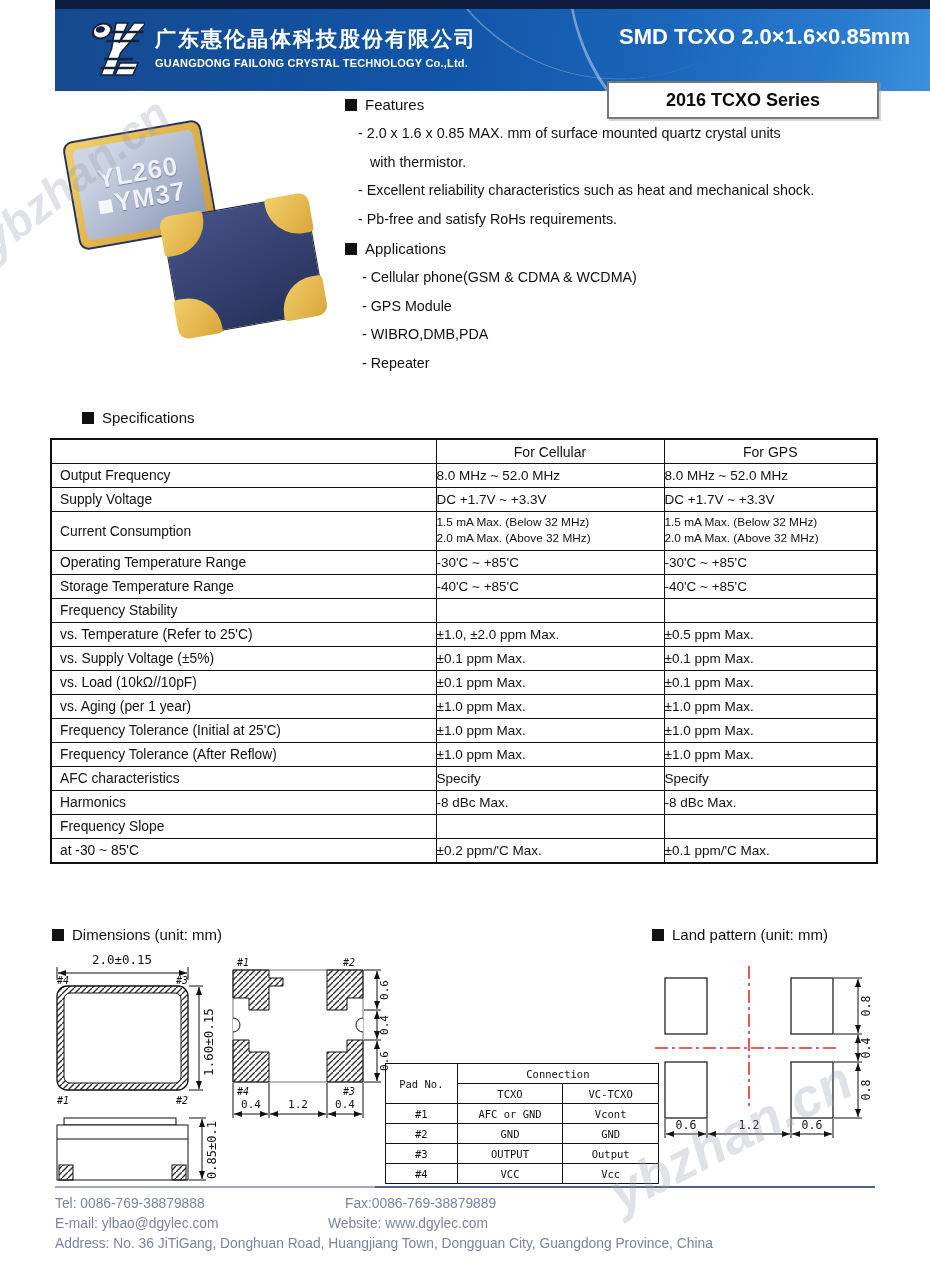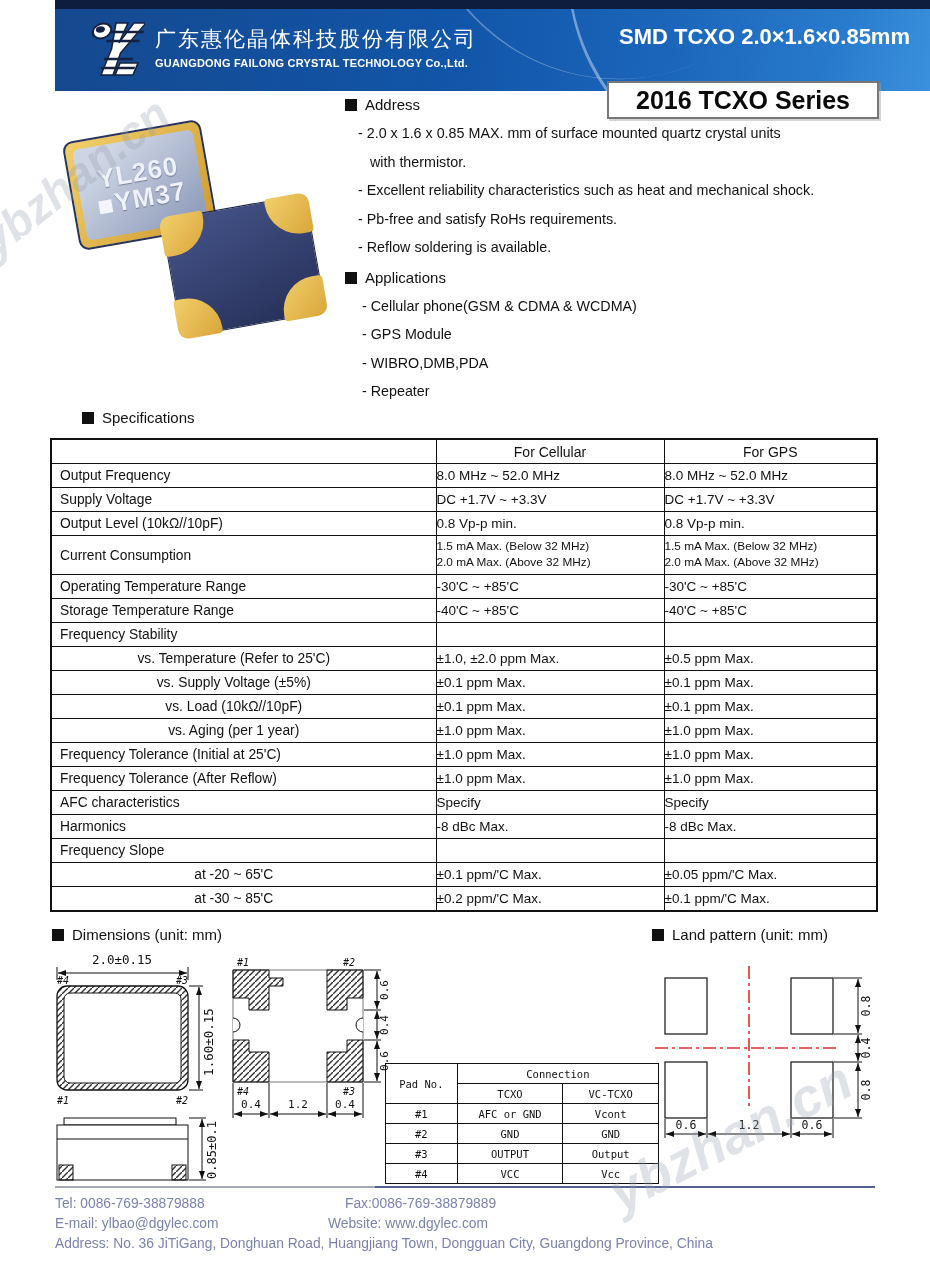--- a/index.html
+++ b/index.html
@@ -12,28 +12,28 @@
   #header .blueband{position:absolute;left:0;top:9px;width:100%;height:82px;overflow:hidden;
        background:linear-gradient(95deg,#15498f 0%,#1155a8 45%,#1b66bb 70%,#2f86d6 100%);}
   .sw1{position:absolute;right:-60px;top:-250px;width:420px;height:420px;border-radius:50%;
        border-left:3px solid rgba(255,255,255,.40);transform:rotate(-38deg);}
   .sw2{position:absolute;right:-160px;top:-40px;width:560px;height:420px;border-radius:50%;
        background:linear-gradient(115deg,rgba(90,170,235,0) 45%,rgba(120,195,255,.30) 72%);}
   .sw3{position:absolute;right:110px;top:-330px;width:400px;height:400px;border-radius:50%;
        border-left:2px solid rgba(255,255,255,.30);transform:rotate(-25deg);}
   #logo{position:absolute;left:26px;top:10px;}
   #companyblock{position:absolute;left:100px;top:16px;color:#fff;}
-  #company-cn{font-size:21px;font-weight:normal;letter-spacing:2px;white-space:nowrap;}
+  #company-cn{font-size:21px;font-weight:bold;letter-spacing:2px;white-space:nowrap;}
   #company-en{font-size:11px;font-weight:bold;margin-top:4px;letter-spacing:.2px;white-space:nowrap;}
   #prod-title{position:absolute;right:20px;top:15px;font-size:22px;font-weight:bold;color:#fff;white-space:nowrap;}
 
   #series-box{position:absolute;left:607px;top:81px;width:268px;height:34px;background:#fff;
        border:2px solid #777;box-shadow:2px 2px 0 rgba(160,160,160,.45);
        display:flex;align-items:center;justify-content:center;}
-  #series-box span{font-size:25px;font-weight:bold;color:#0a0a0a;}
+  #series-box span{font-size:18px;font-weight:bold;color:#0a0a0a;}
 
   
   .wm{position:absolute;font-weight:bold;font-style:italic;pointer-events:none;z-index:60;
       color:rgba(150,158,172,.30);white-space:nowrap;}
   #wm1{left:-38px;top:150px;font-size:46px;transform:rotate(-38deg);}
   #wm2{left:598px;top:1105px;font-size:54px;transform:rotate(-27deg);}
 
   
   #photo{position:absolute;left:25px;top:108px;width:320px;height:270px;}
   #chip1{position:absolute;left:45px;top:22px;width:140px;height:110px;transform:rotate(-10deg);}
@@ -62,21 +62,21 @@
   .app-item{font-size:14.3px;line-height:28.5px;margin-left:17px;}
   #apps-head{margin-top:7px;}
 
   
   #spec-head{position:absolute;left:52px;top:409px;margin-left:30px;}
   #spec-table{position:absolute;left:50px;top:438px;width:826px;border-collapse:collapse;
        table-layout:fixed;}
   #spec-table td{border:1px solid #111;font-size:13.5px;height:23px;padding:0;overflow:hidden;}
   #spec-table{border:2px solid #111;}
   #spec-table td.lbl{text-align:left;padding-left:8px;font-size:13.8px;}
-  #spec-table td.sub{text-align:center;padding-right:28px;}
+  #spec-table td.sub{text-align:left;padding-right:28px;}
   #spec-table td.val{white-space:pre-line;}
   #spec-table tr.cc td{height:38px;}
   #spec-table tr.cc td.val{font-size:11.8px;line-height:1.32;}
   #spec-table td.hdr{text-align:center;font-size:14px;}
 
   
   #dims-head{position:absolute;left:52px;top:926px;}
   #land-head{position:absolute;left:652px;top:926px;}
   .draw{position:absolute;}
   .dtext{font-family:"DejaVu Sans Mono",monospace;fill:#111;}
@@ -148,26 +148,25 @@
     </div>
     <div id="chip2">
       <div class="c2c tl"></div>
       <div class="c2c tr"></div>
       <div class="c2c bl"></div>
       <div class="c2c br"></div>
     </div>
   </div>
 
   <div id="rightcol">
-    <div class="sec-head"><span class="sq"></span><span>Address</span></div>
+    <div class="sec-head"><span class="sq"></span><span>Features</span></div>
     <div class="feat-item">- 2.0 x 1.6 x 0.85 MAX. mm of surface mounted quartz crystal units
 with thermistor.</div>
     <div class="feat-item">- Excellent reliability characteristics such as heat and mechanical shock.</div>
     <div class="feat-item">- Pb-free and satisfy RoHs requirements.</div>
-    <div class="feat-item">- Reflow soldering is available.</div>
     <div class="sec-head" id="apps-head"><span class="sq"></span><span>Applications</span></div>
     <div class="app-item">-  Cellular phone(GSM &amp; CDMA &amp; WCDMA)</div>
     <div class="app-item">- GPS Module</div>
     <div class="app-item">- WIBRO,DMB,PDA</div>
     <div class="app-item">- Repeater</div>
   </div>
 
   <div id="spec-head" class="sec-head"><span class="sq"></span><span>Specifications</span></div>
 
   <table id="spec-table">
@@ -185,25 +184,20 @@
     <tr>
           <td class="lbl">Output Frequency</td>
           <td class="val">8.0 MHz ~ 52.0 MHz</td>
           <td class="val">8.0 MHz ~ 52.0 MHz</td>
         </tr>
     <tr>
           <td class="lbl">Supply Voltage</td>
           <td class="val">DC +1.7V ~ +3.3V</td>
           <td class="val">DC +1.7V ~ +3.3V</td>
         </tr>
-    <tr>
-          <td class="lbl">Output Level (10kΩ//10pF)</td>
-          <td class="val">0.8 Vp-p min.</td>
-          <td class="val">0.8 Vp-p min.</td>
-        </tr>
     <tr class="cc">
           <td class="lbl">Current Consumption</td>
           <td class="val">1.5 mA Max. (Below 32 MHz)
 2.0 mA Max. (Above 32 MHz)</td>
           <td class="val">1.5 mA Max. (Below 32 MHz)
 2.0 mA Max. (Above 32 MHz)</td>
         </tr>
     <tr>
           <td class="lbl">Operating Temperature Range</td>
           <td class="val">-30'C ~ +85'C</td>
@@ -256,25 +250,20 @@
         </tr>
     <tr>
           <td class="lbl">Harmonics</td>
           <td class="val">-8 dBc Max.</td>
           <td class="val">-8 dBc Max.</td>
         </tr>
     <tr>
           <td class="lbl">Frequency Slope</td>
           <td class="val"></td>
           <td class="val"></td>
-        </tr>
-    <tr>
-          <td class="lbl sub">at -20 ~ 65'C</td>
-          <td class="val">±0.1 ppm/'C Max.</td>
-          <td class="val">±0.05 ppm/'C Max.</td>
         </tr>
     <tr>
           <td class="lbl sub">at -30 ~ 85'C</td>
           <td class="val">±0.2 ppm/'C Max.</td>
           <td class="val">±0.1 ppm/'C Max.</td>
         </tr>
   </tbody>
     </table>
 
   <div id="dims-head" class="sec-head"><span class="sq"></span><span>Dimensions (unit: mm)</span></div>

